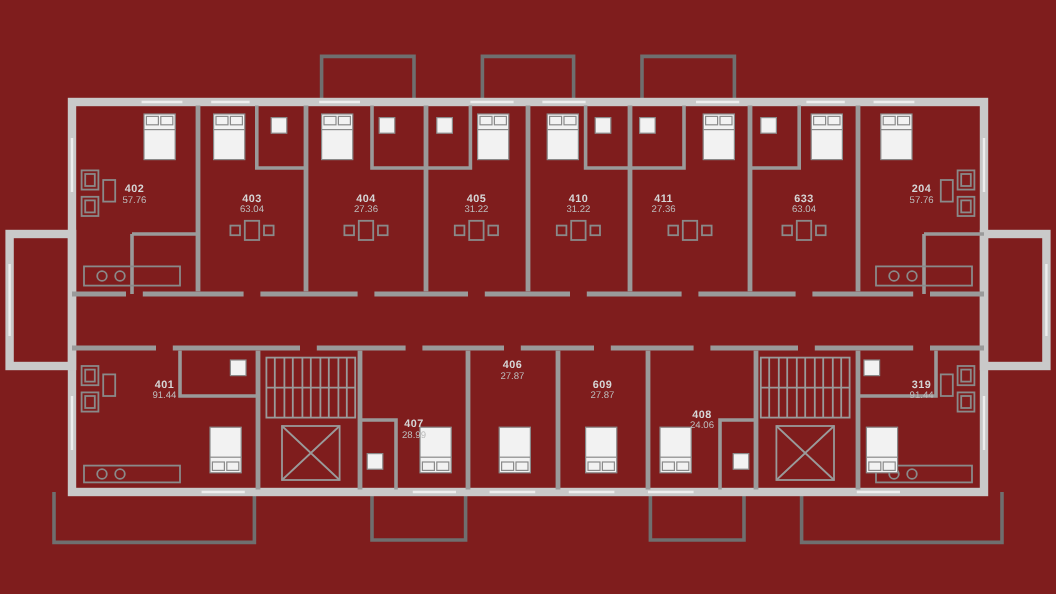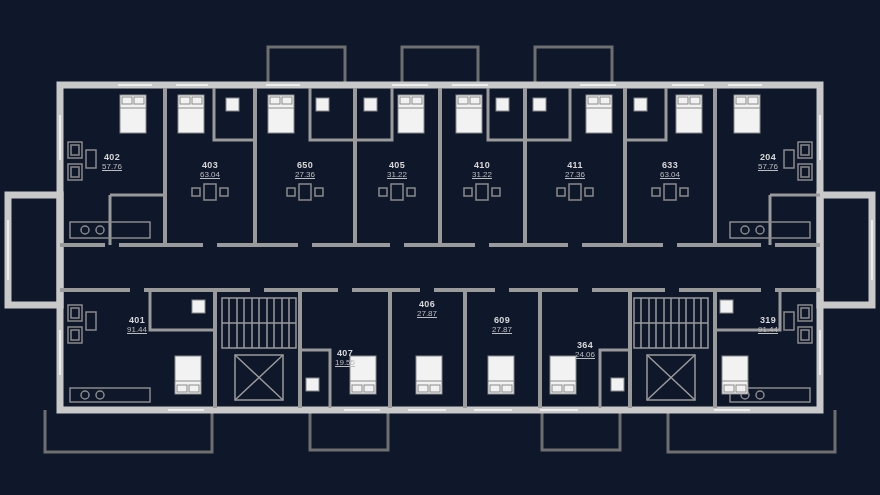--- a/index.html
+++ b/index.html
@@ -1,27 +1,27 @@
 <!DOCTYPE html>
 <html><head>
 <meta charset="utf-8">
 <style>
   html,body{margin:0;padding:0;background:#000;}
   .stage{
-    position:relative;width:880px;height:495px;background:#0f172a;
+    position:relative;width:880px;height:495px;background:#7f1d1d;
     overflow:hidden;font-family:"Liberation Sans",sans-serif;
   }
   .stage svg{position:absolute;left:0;top:0;}
   .unit-label{
     position:absolute;transform:translate(-50%,0);
     text-align:center;line-height:10px;color:#d6d6d6;
     pointer-events:none;white-space:nowrap;
   }
   .unit-number{font-size:9px;font-weight:bold;letter-spacing:.4px;}
-  .unit-area{font-size:8px;color:#bdbdbd;text-decoration:underline;}
+  .unit-area{font-size:8px;color:#bdbdbd;}
 </style>
 </head>
 <body>
 
 <div class="stage">
 
   <svg width="880" height="495" viewBox="0 0 880 495">
 
     <g fill="none" stroke-width="3" stroke="#6f6f6f">
       <path d="M268 85V47H345V85 M402 85V47H478V85 M535 85V47H612V85
@@ -252,61 +252,61 @@
 
   <div class="unit-label" style="left:112px;top:152px">
     <div class="unit-number">402</div>
     <div class="unit-area">57.76</div>
   </div>
   <div class="unit-label" style="left:210px;top:160px">
     <div class="unit-number">403</div>
     <div class="unit-area">63.04</div>
   </div>
   <div class="unit-label" style="left:305px;top:160px">
-    <div class="unit-number">650</div>
+    <div class="unit-number">404</div>
     <div class="unit-area">27.36</div>
   </div>
   <div class="unit-label" style="left:397px;top:160px">
     <div class="unit-number">405</div>
     <div class="unit-area">31.22</div>
   </div>
   <div class="unit-label" style="left:482px;top:160px">
     <div class="unit-number">410</div>
     <div class="unit-area">31.22</div>
   </div>
-  <div class="unit-label" style="left:575px;top:160px">
+  <div class="unit-label" style="left:553px;top:160px">
     <div class="unit-number">411</div>
     <div class="unit-area">27.36</div>
   </div>
   <div class="unit-label" style="left:670px;top:160px">
     <div class="unit-number">633</div>
     <div class="unit-area">63.04</div>
   </div>
   <div class="unit-label" style="left:768px;top:152px">
     <div class="unit-number">204</div>
     <div class="unit-area">57.76</div>
   </div>
   <div class="unit-label" style="left:137px;top:315px">
     <div class="unit-number">401</div>
     <div class="unit-area">91.44</div>
   </div>
   <div class="unit-label" style="left:345px;top:348px">
     <div class="unit-number">407</div>
-    <div class="unit-area">19.55</div>
+    <div class="unit-area">28.99</div>
   </div>
   <div class="unit-label" style="left:427px;top:299px">
     <div class="unit-number">406</div>
     <div class="unit-area">27.87</div>
   </div>
   <div class="unit-label" style="left:502px;top:315px">
     <div class="unit-number">609</div>
     <div class="unit-area">27.87</div>
   </div>
   <div class="unit-label" style="left:585px;top:340px">
-    <div class="unit-number">364</div>
+    <div class="unit-number">408</div>
     <div class="unit-area">24.06</div>
   </div>
   <div class="unit-label" style="left:768px;top:315px">
     <div class="unit-number">319</div>
     <div class="unit-area">91.44</div>
   </div>
 
 </div>
 
 </body></html>

